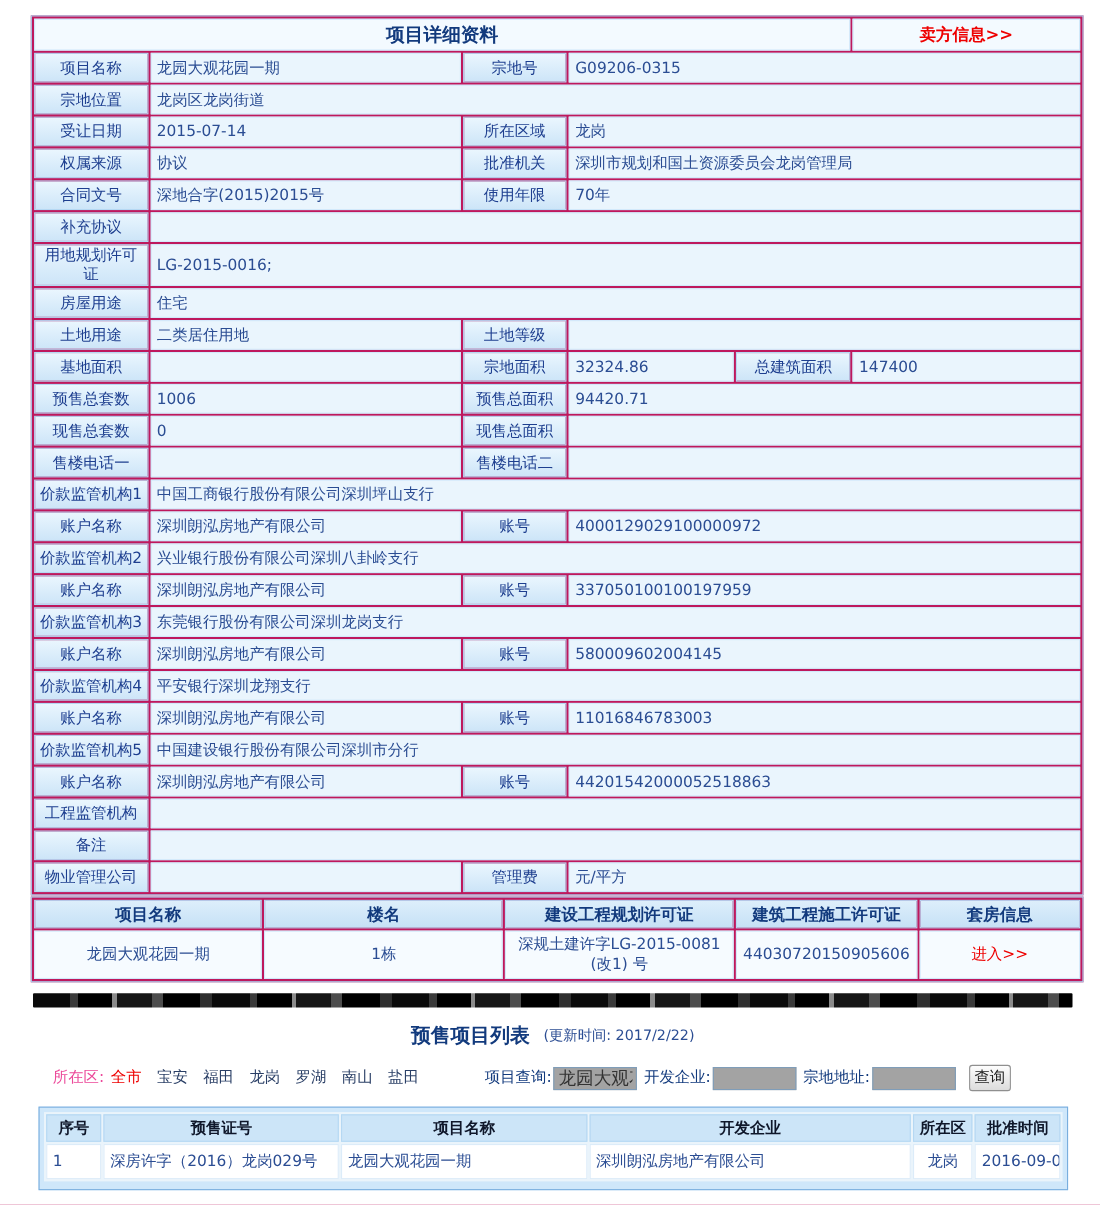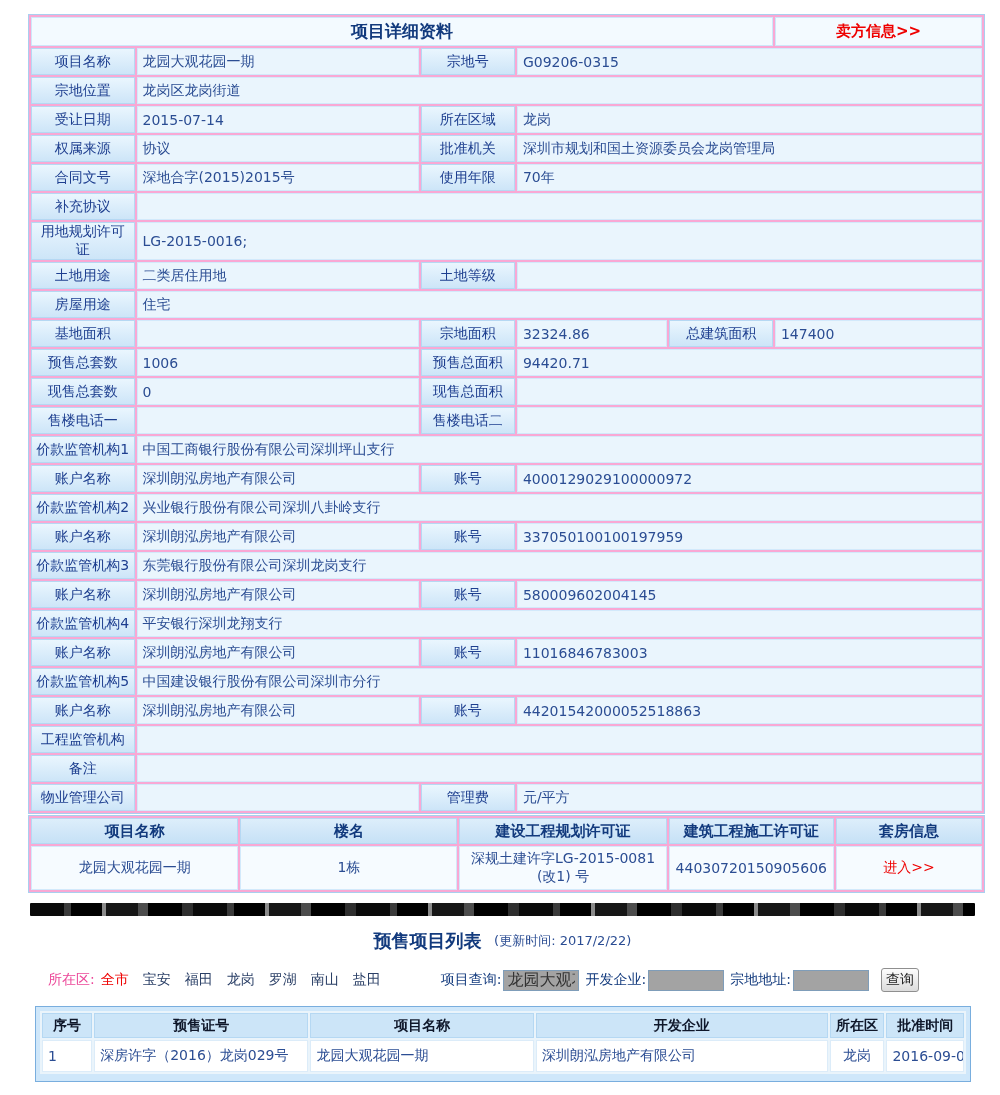--- a/index.html
+++ b/index.html
@@ -9,21 +9,21 @@
     font-family:"DejaVu Sans","Liberation Sans",sans-serif;
     font-size:14px; color:#27498f;
   }
   .page { position:relative; width:1000px; height:1095px; overflow:hidden; }
 
   
   .main-wrap { margin:14px 15px 0 28px; width:957px; }
   table.blue-grid {
     width:957px; table-layout:fixed;
     border-collapse:separate; border-spacing:2px;
-    background:#f9a8d4; border:1px solid #a9cfef;
+    background:#be185d; border:1px solid #a9cfef;
   }
   table.blue-grid td, table.blue-grid th { overflow:hidden; }
   td.l {
     background:linear-gradient(180deg,#eaf6fe 0%,#cde5f8 100%);
     border:1px solid #b5d8f3; color:#1d3e8f;
     text-align:center; height:27px; padding:0 2px; font-size:14px;
   }
   td.v {
     background:#eaf5fd; border:1px solid #d2e9fb; color:#2b4d93;
     text-align:left; height:27px; padding:0 5px; font-size:14px;
@@ -152,28 +152,28 @@
           </tr>
           <tr>
             <td class="l">补充协议</td>
             <td class="v" colspan="5"></td>
           </tr>
           <tr>
             <td class="l">用地规划许可证</td>
             <td class="v" colspan="5">LG-2015-0016;</td>
           </tr>
           <tr>
+            <td class="l">房屋用途</td>
+            <td class="v" colspan="5">住宅</td>
+          </tr>
+          <tr>
             <td class="l">土地用途</td>
             <td class="v">二类居住用地</td>
             <td class="l">土地等级</td>
             <td class="v" colspan="3"></td>
-          </tr>
-          <tr>
-            <td class="l">房屋用途</td>
-            <td class="v" colspan="5">住宅</td>
           </tr>
           <tr>
             <td class="l">基地面积</td>
             <td class="v"></td>
             <td class="l">宗地面积</td>
             <td class="v">32324.86</td>
             <td class="l">总建筑面积</td>
             <td class="v">147400</td>
           </tr>
           <tr>

